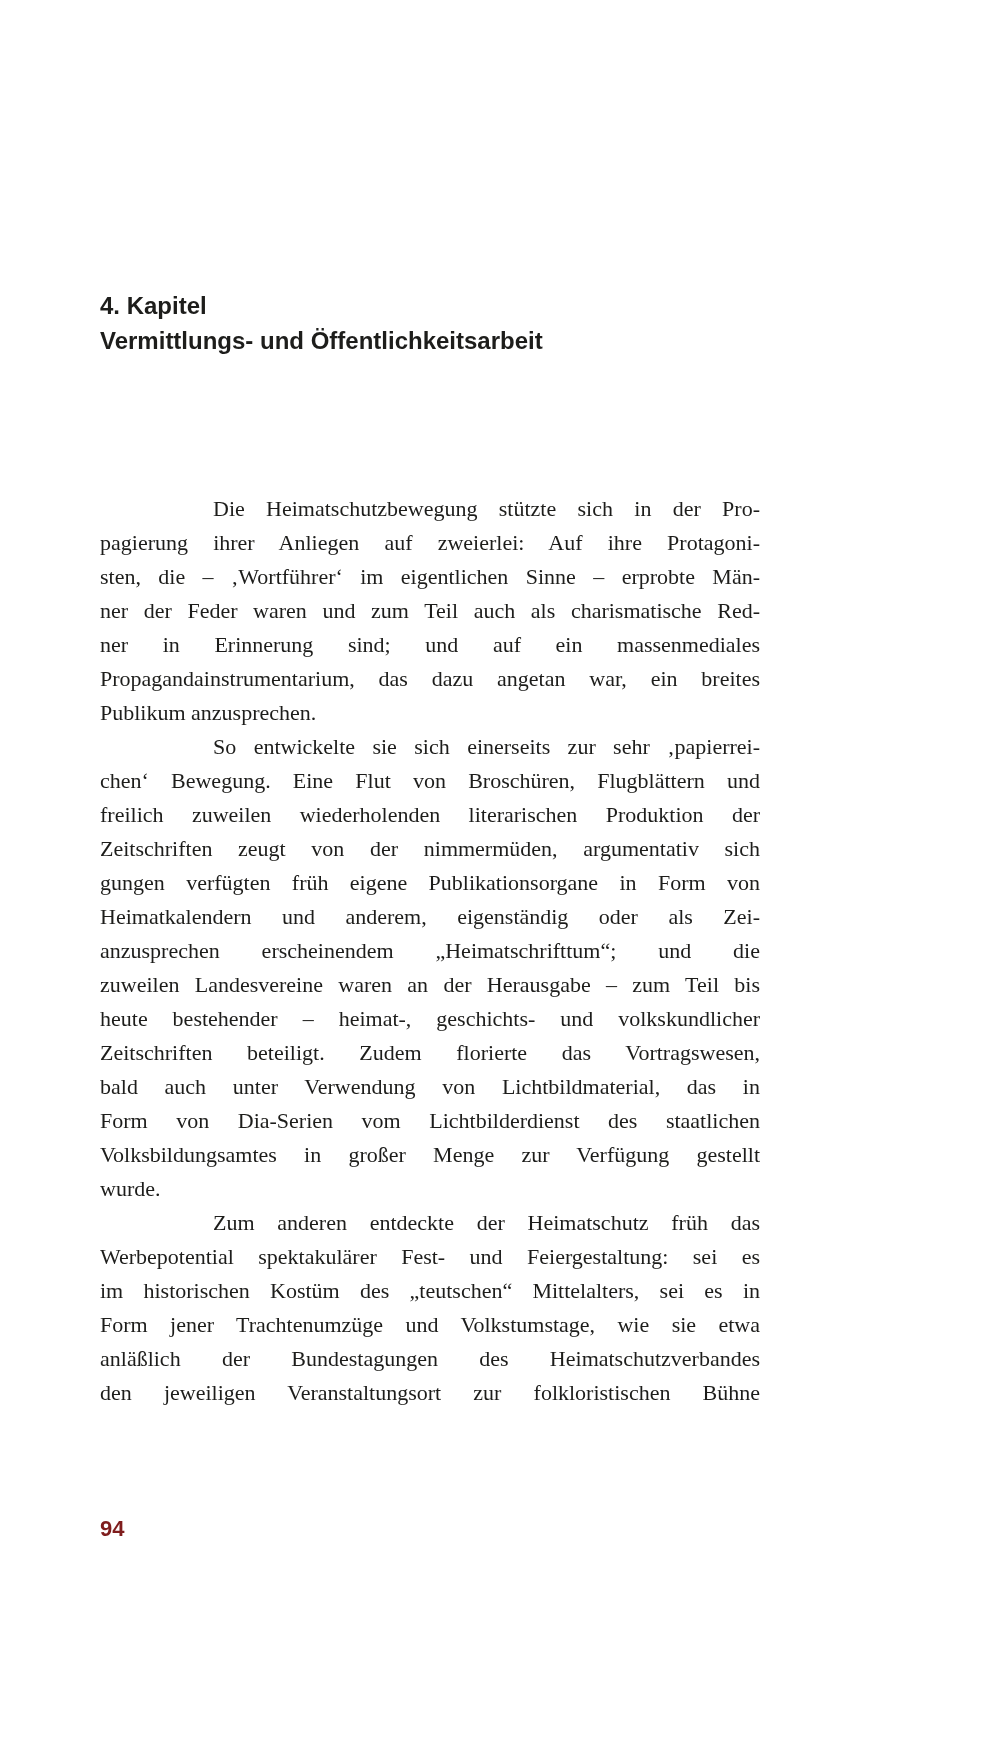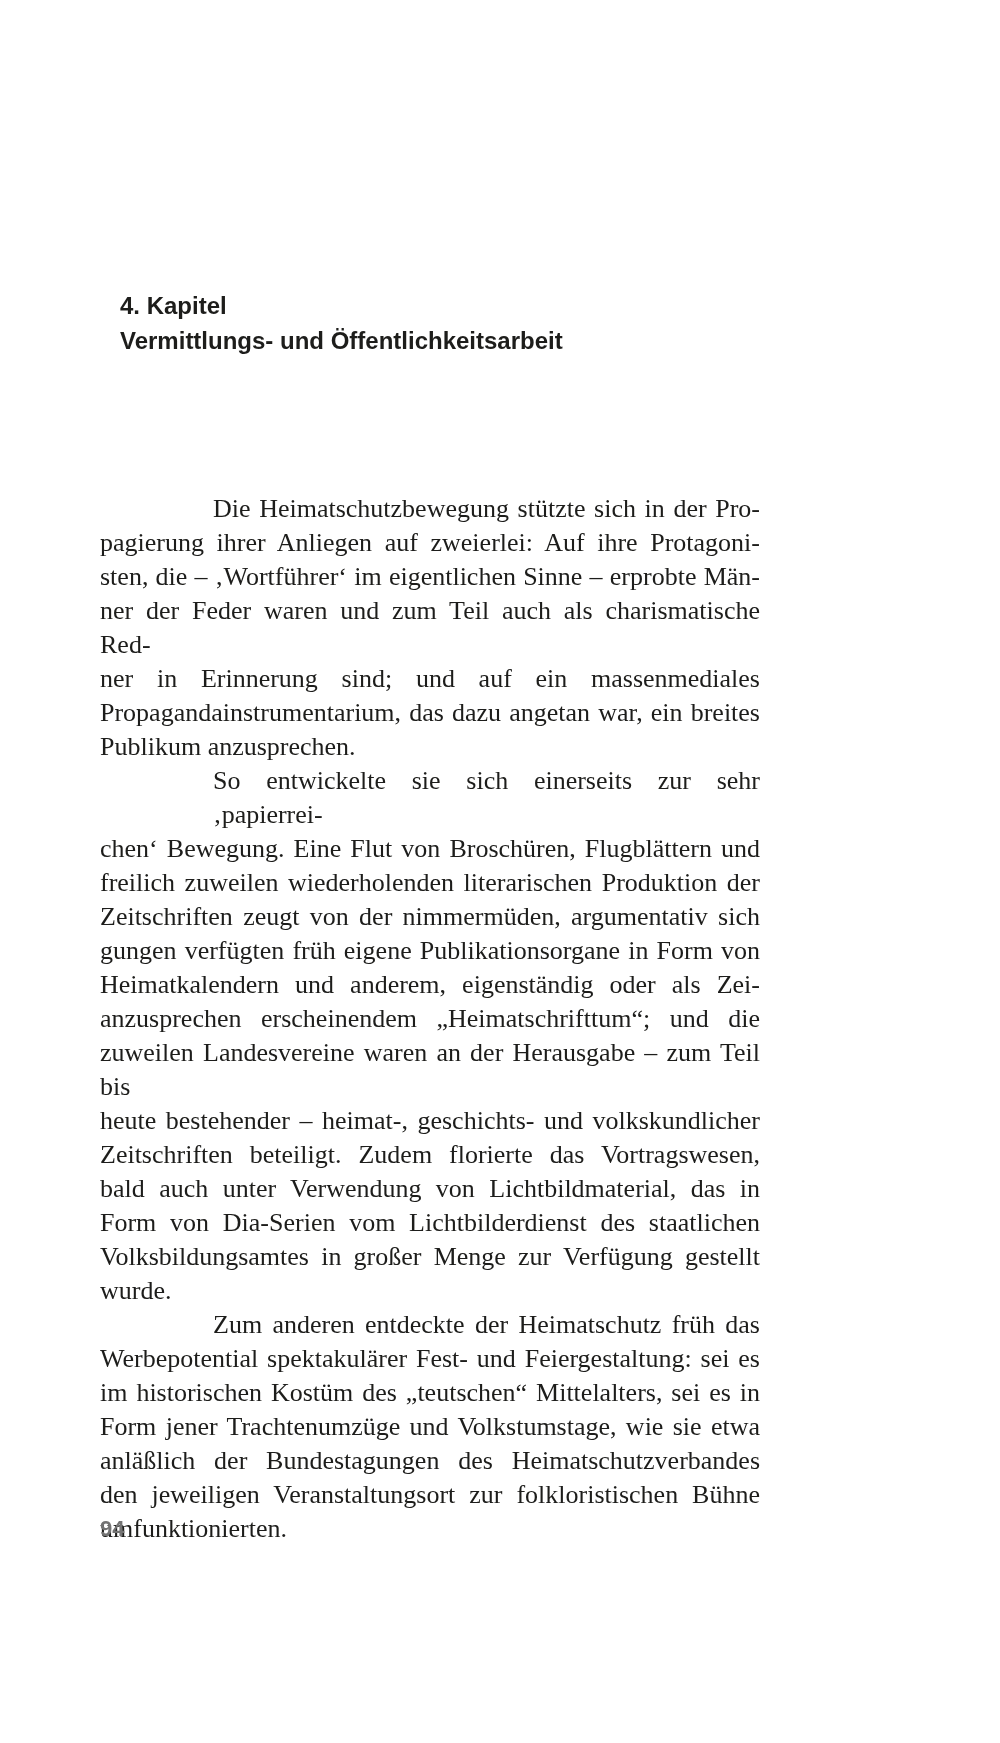--- a/index.html
+++ b/index.html
@@ -18,29 +18,28 @@
   }
   .chapter-heading {
     position: absolute;
     left: 100px;
     top: 288px;
     font-family: "Liberation Sans", sans-serif;
     font-weight: bold;
     font-size: 24px;
     line-height: 35px;
     color: #1d1d1b;
-    margin-left: 20px;
   }
   .body-text {
     position: absolute;
     left: 100px;
     top: 492px;
     width: 660px;
     font-family: "Liberation Serif", serif;
-    font-size: 26px;
+    font-size: 22px;
     line-height: 34px;
     color: #1d1d1b;
   }
   .body-text .line {
     text-align: justify;
     text-align-last: justify;
     white-space: normal;
   }
   .body-text .line.last {
     text-align-last: left;
@@ -48,21 +47,21 @@
   .body-text .line.first {
     padding-left: 113px;
   }
   .page-number {
     position: absolute;
     left: 100px;
     top: 1516px;
     font-family: "Liberation Sans", sans-serif;
     font-weight: bold;
     font-size: 22px;
-    color: #737373;
+    color: #7f1d1d;
   }
 </style>
 </head>
 <body>
 
 <div class="page">
 
   <div class="chapter-heading">
     <div>4. Kapitel</div>
     <div>Vermittlungs- und Öffentlichkeitsarbeit</div>
@@ -89,18 +88,17 @@
       <div class="line">bald auch unter Verwendung von Lichtbildmaterial, das in</div>
       <div class="line">Form von Dia-Serien vom Lichtbilderdienst des staatlichen</div>
       <div class="line">Volksbildungsamtes in großer Menge zur Verfügung gestellt</div>
       <div class="line last">wurde.</div>
       <div class="line first">Zum anderen entdeckte der Heimatschutz früh das</div>
       <div class="line">Werbepotential spektakulärer Fest- und Feiergestaltung: sei es</div>
       <div class="line">im historischen Kostüm des „teutschen“ Mittelalters, sei es in</div>
       <div class="line">Form jener Trachtenumzüge und Volkstumstage, wie sie etwa</div>
       <div class="line">anläßlich der Bundestagungen des Heimatschutzverbandes</div>
       <div class="line">den jeweiligen Veranstaltungsort zur folkloristischen Bühne</div>
-      <div class="line last">umfunktionierten.</div>
     </div>
 
   <div class="page-number">94</div>
 
 </div>
 
 </body></html>

